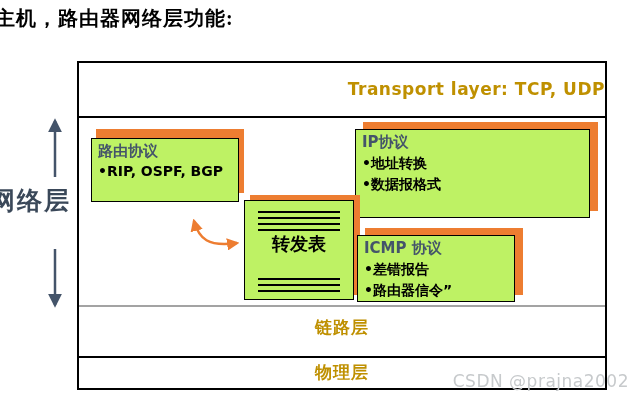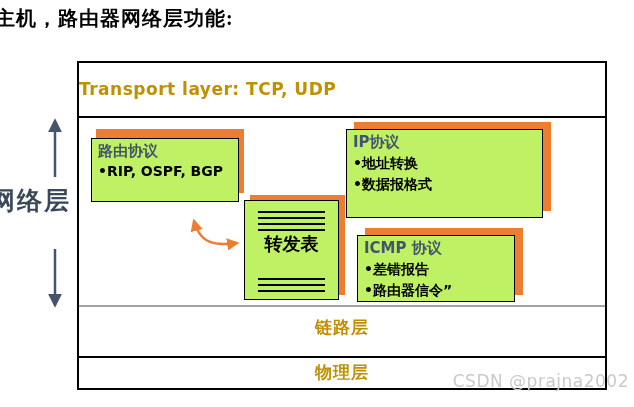--- a/index.html
+++ b/index.html
@@ -11,39 +11,39 @@
     font-family:"Liberation Serif","DejaVu Serif",serif;
     font-weight:bold;font-size:20px;color:#000;letter-spacing:1px;white-space:nowrap;
   }
 
   .outer-box{
     position:absolute;left:77px;top:61px;width:530px;height:329px;
     border:2px solid #000;box-sizing:border-box;background:#fff;
     display:flex;flex-direction:column;
   }
   .band{box-sizing:border-box;position:relative;}
-  .band-transport{height:56px;border-bottom:2px solid #000;display:flex;align-items:center;justify-content:flex-start;}
+  .band-transport{height:56px;border-bottom:2px solid #000;display:flex;align-items:center;justify-content:flex-end;}
   .transport-text{color:#BF9000;font-weight:bold;font-size:17px;letter-spacing:0.5px;}
   .band-network{height:192px;}
   .band-link{height:44px;border-top:2px solid #a3a3a3;display:flex;align-items:center;justify-content:center;}
   .band-physical{height:33px;border-top:2px solid #000;display:flex;align-items:center;justify-content:center;margin-top:8px;}
   .gold-layer-text{color:#BF9000;font-weight:bold;font-size:17px;letter-spacing:1px;}
 
   .proto-box{
     position:absolute;background:#bef264;border:1.5px solid #000;box-sizing:border-box;
     padding:2px 6px;z-index:2;
   }
   .shadow-orange-5-9{box-shadow:5px -9px 0 0 #ED7D31;}
   .shadow-orange-8-7{box-shadow:8px -7px 0 0 #ED7D31;}
   .shadow-orange-6-5{box-shadow:6px -5px 0 0 #ED7D31;}
 
   .box-routing{left:91px;top:138px;width:148px;height:64px;}
-  .box-ip{left:346px;top:129px;width:197px;height:89px;}
+  .box-ip{left:355px;top:129px;width:235px;height:89px;}
   .box-icmp{left:357px;top:235px;width:158px;height:67px;}
-  .box-fwd{left:244px;top:200px;width:95px;height:100px;padding:0;}
+  .box-fwd{left:244px;top:200px;width:110px;height:100px;padding:0;}
 
   .proto-title{color:#44546A;font-weight:bold;font-size:15px;line-height:20px;white-space:nowrap;}
   .proto-item{color:#000;font-weight:bold;font-size:14px;line-height:20px;white-space:nowrap;}
   .box-ip .proto-title,.box-ip .proto-item,
   .box-icmp .proto-title,.box-icmp .proto-item{line-height:21px;}
 
   .fwd-line{height:0;border-top:2px solid #000;margin:0 13px 4px;}
   .fwd-top{padding-top:10px;}
   .fwd-label{
     margin:0 13px;border-top:2px solid #000;text-align:center;

